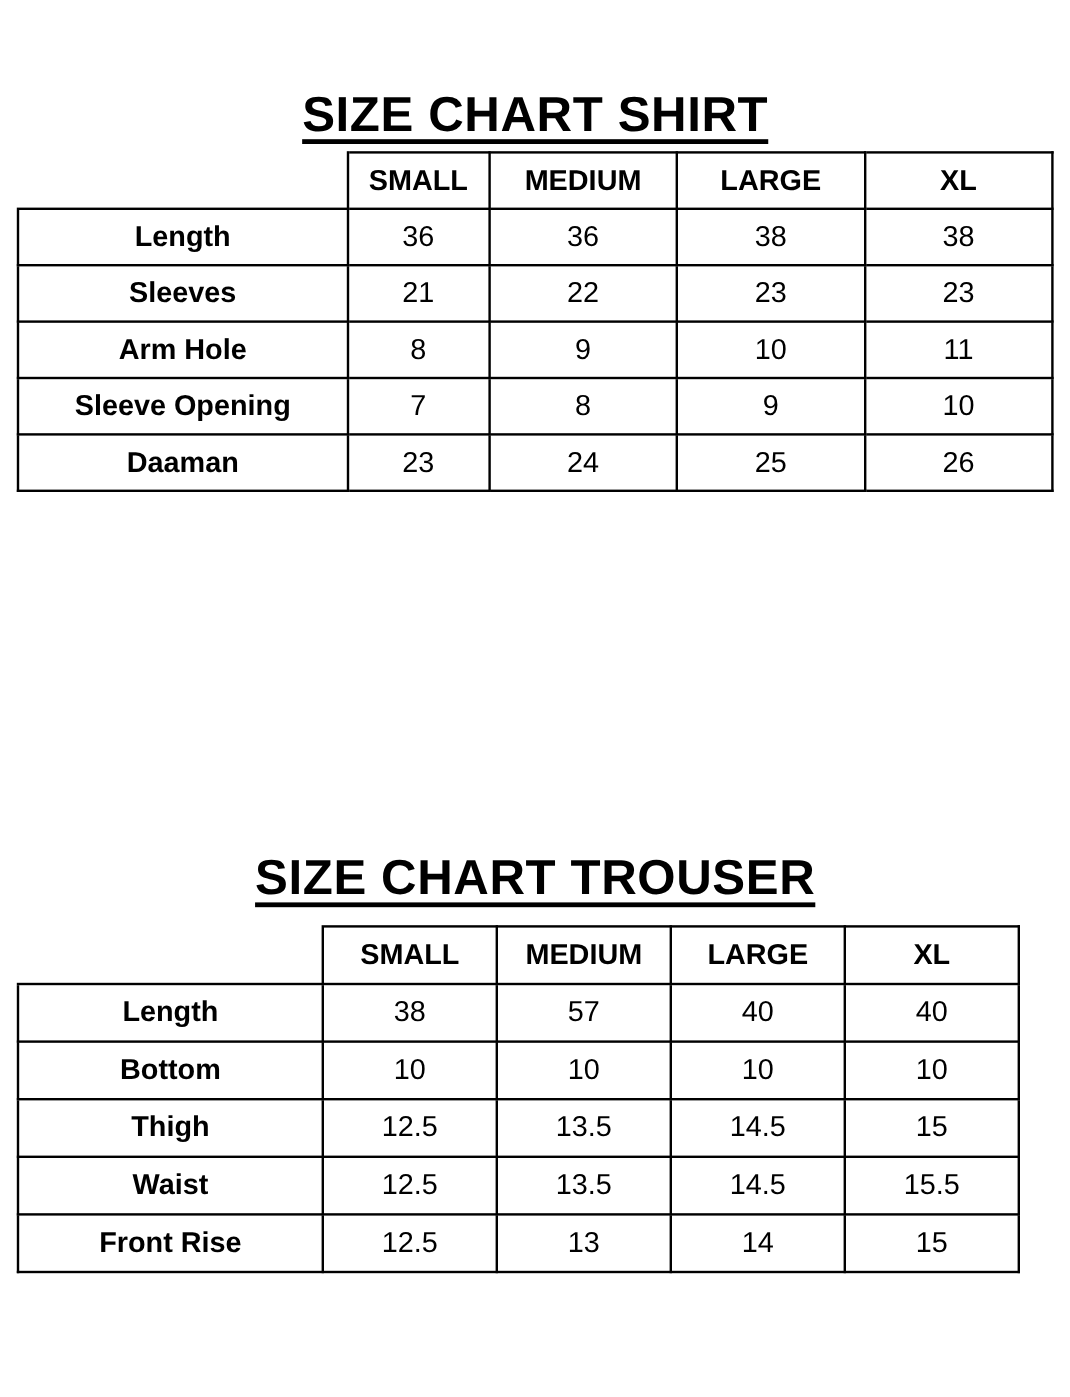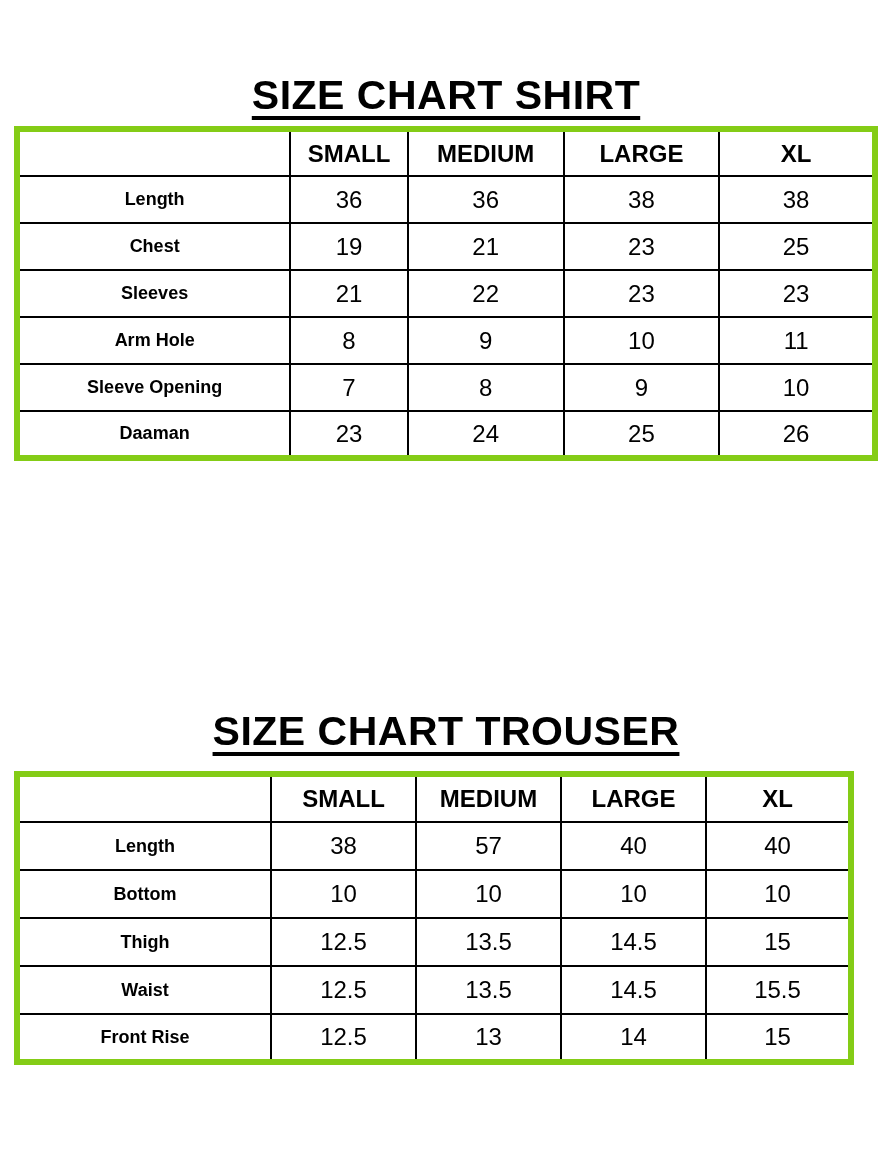--- a/index.html
+++ b/index.html
@@ -43,37 +43,37 @@
     text-underline-offset: 7px;
     text-decoration-thickness: 4px;
     padding-top: 46px;
     padding-bottom: 0;
     line-height: 1.1;
   }
 
   table.size-table {
     border-collapse: collapse;
     table-layout: fixed;
-    border: 6px solid #84cc16;
+    border: 2px solid #84cc16;
     padding-left: 21px;
   }
 
   table.size-table td {
     border: 2px solid #000000;
     text-align: center;
     vertical-align: middle;
     font-size: 24px;
     height: 47px;
     padding: 0 4px;
     box-sizing: border-box;
   }
 
   table.size-table td.row-head {
     font-weight: bold;
-    font-size: 18px;
+    font-size: 24px;
     margin-left: 40px;
   }
 
   table.size-table td.col-head {
     font-weight: bold;
     font-size: 24px;
   }
 
   table.size-table td.corner {
     border-left-color: #ffffff;
@@ -134,27 +134,20 @@
           </tr>
 
           <tr>
             <td class="row-head c0">Length</td>
             <td class="c1">36</td>
             <td class="c2">36</td>
             <td class="c3">38</td>
             <td class="c4">38</td>
           </tr>
 
-          <tr>
-            <td class="row-head c0">Chest</td>
-            <td class="c1">19</td>
-            <td class="c2">21</td>
-            <td class="c3">23</td>
-            <td class="c4">25</td>
-          </tr>
 
           <tr>
             <td class="row-head c0">Sleeves</td>
             <td class="c1">21</td>
             <td class="c2">22</td>
             <td class="c3">23</td>
             <td class="c4">23</td>
           </tr>
 
           <tr>

